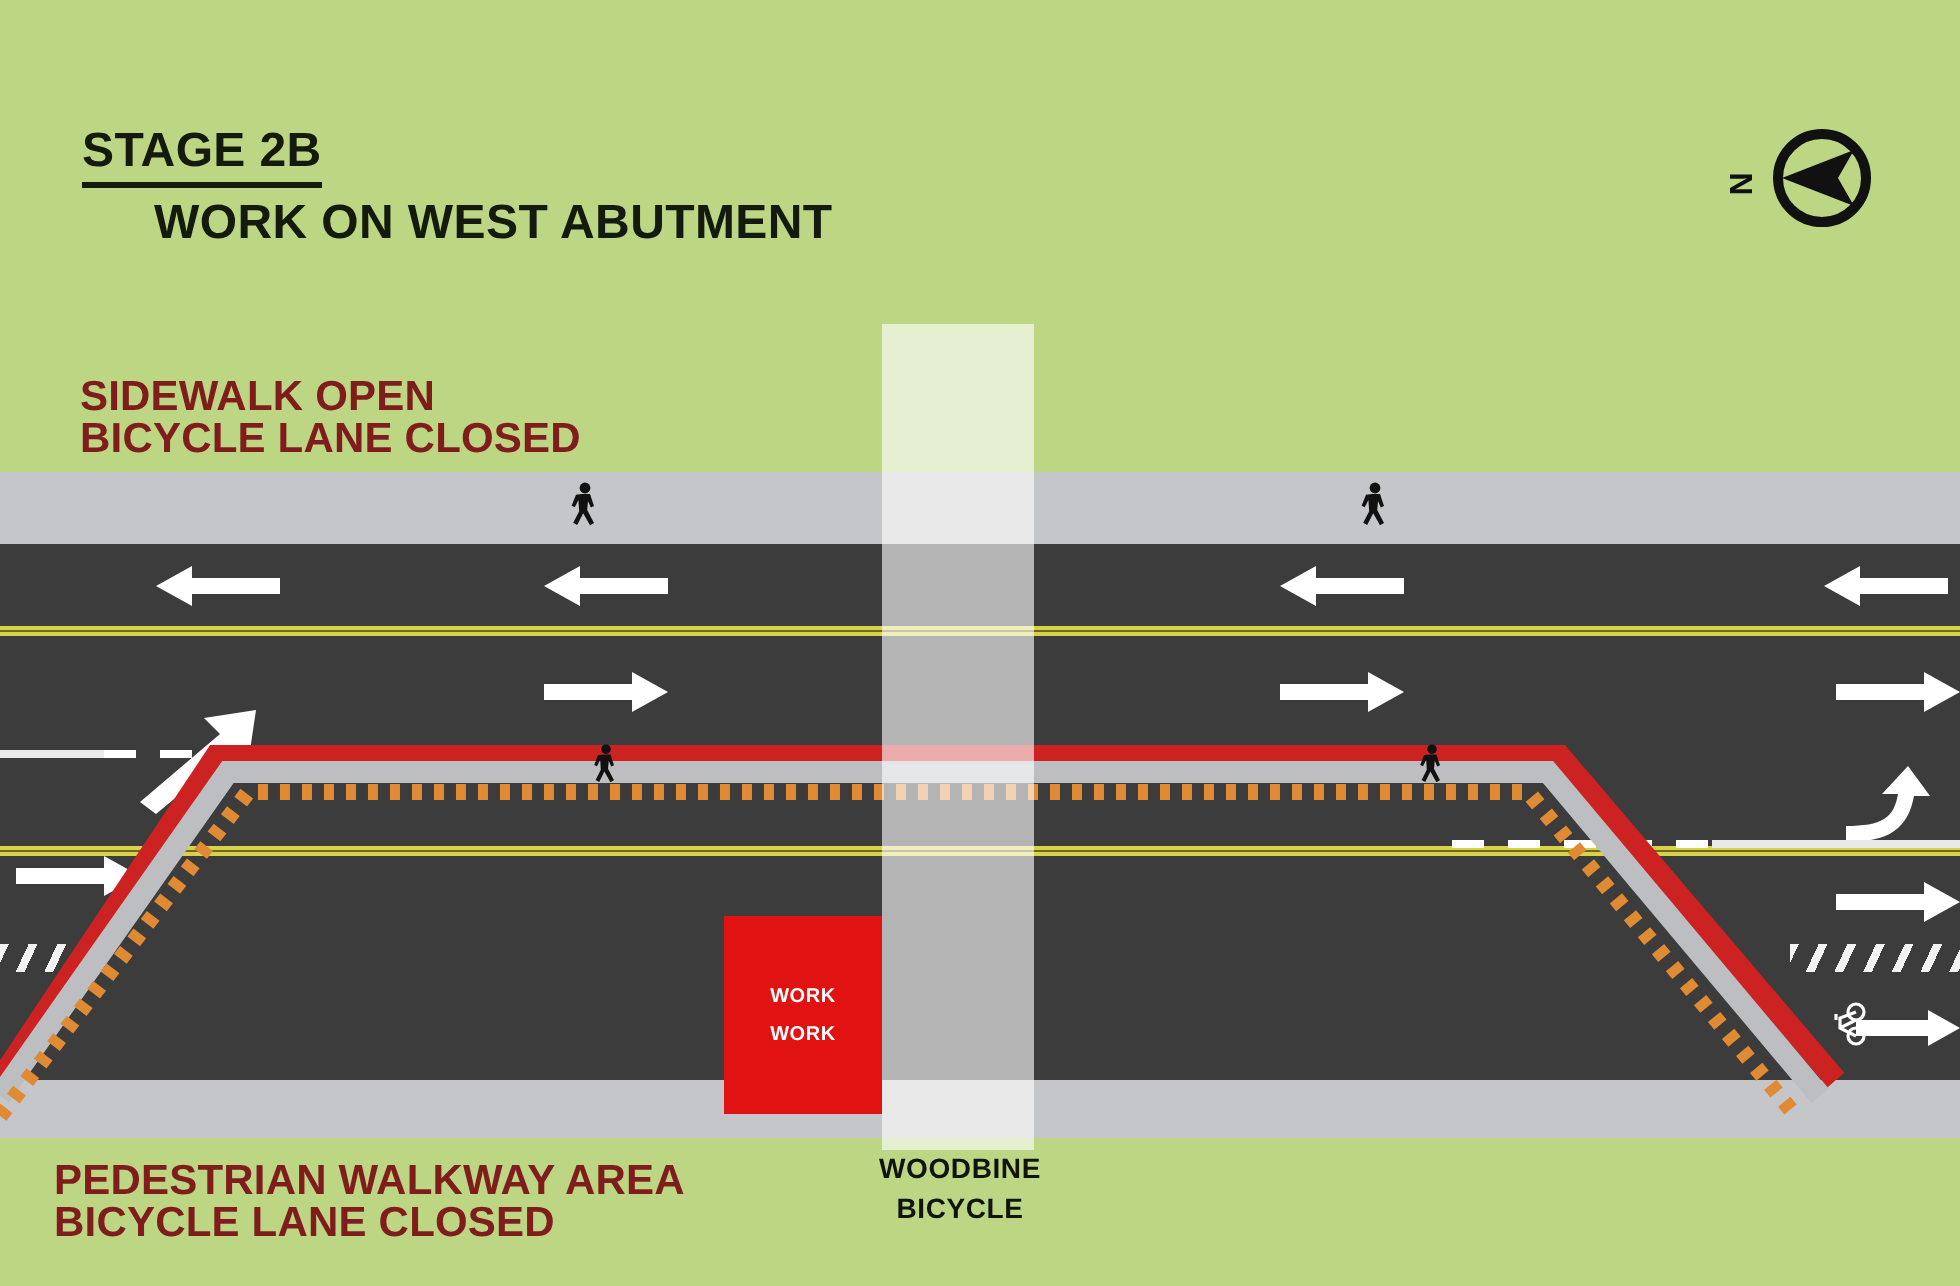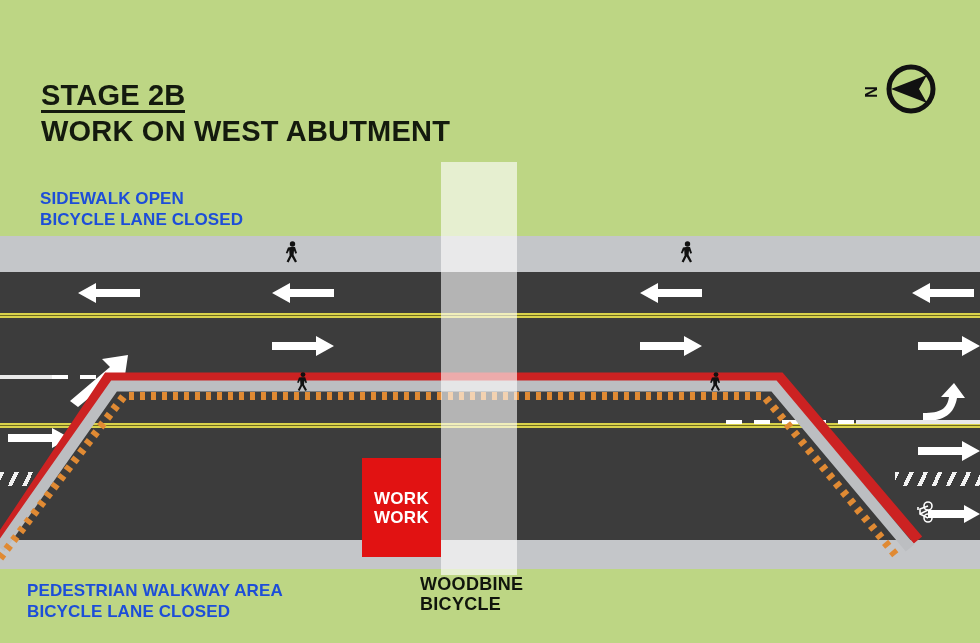--- a/index.html
+++ b/index.html
@@ -44,39 +44,39 @@
   
   .bridge{
     position:absolute;left:441px;top:162px;width:76px;height:413px;
     background:rgba(255,255,255,.62);
   }
 
   
   .work-area{
     position:absolute;left:362px;top:458px;width:79px;height:99px;
     background:#e11212;
-    color:#fff;font-weight:bold;font-size:17px;line-height:19px;
+    color:#fff;font-weight:bold;font-size:10px;line-height:19px;
     letter-spacing:.3px;
     display:flex;flex-direction:column;align-items:center;justify-content:center;
     text-align:center;
   }
 
   
-  .title{position:absolute;left:41px;top:81px;color:#141a0e;font-weight:bold;
-         font-size:29px;line-height:28px;letter-spacing:.2px;}
+  .title{position:absolute;left:41px;top:62px;color:#141a0e;font-weight:bold;
+         font-size:24px;line-height:28px;letter-spacing:.2px;}
   .title .l1{display:inline-block;border-bottom:3px solid #141a0e;padding-bottom:1px;}
-  .title .l2{display:block;margin-top:4px;}
-
-  .red-note{position:absolute;color:#1d4ed8;font-weight:bold;font-size:17px;
+  .title .l2{display:block;margin-top:4px;margin-left:36px;}
+
+  .red-note{position:absolute;color:#7f1d1d;font-weight:bold;font-size:21px;
             line-height:21px;letter-spacing:.1px;}
   .note-top{left:40px;top:188px;}
   .note-bot{left:27px;top:580px;}
 
-  .bridge-label{position:absolute;left:420px;top:574px;width:120px;
-     color:#10140c;font-weight:bold;font-size:18px;line-height:20px;letter-spacing:.3px;}
+  .bridge-label{position:absolute;left:420px;top:574px;width:120px;text-align:center;
+     color:#10140c;font-weight:bold;font-size:14px;line-height:20px;letter-spacing:.3px;}
 
   
   .north{position:absolute;left:866px;top:63px;width:70px;height:54px;}
   .north .nletter{position:absolute;left:0;top:20px;font-weight:bold;font-size:16px;
       color:#101010;transform:rotate(-90deg);}
   .north svg{position:absolute;left:19px;top:0;}
 
   
   .glyph{position:absolute;}
   .glyph svg{display:block;}

